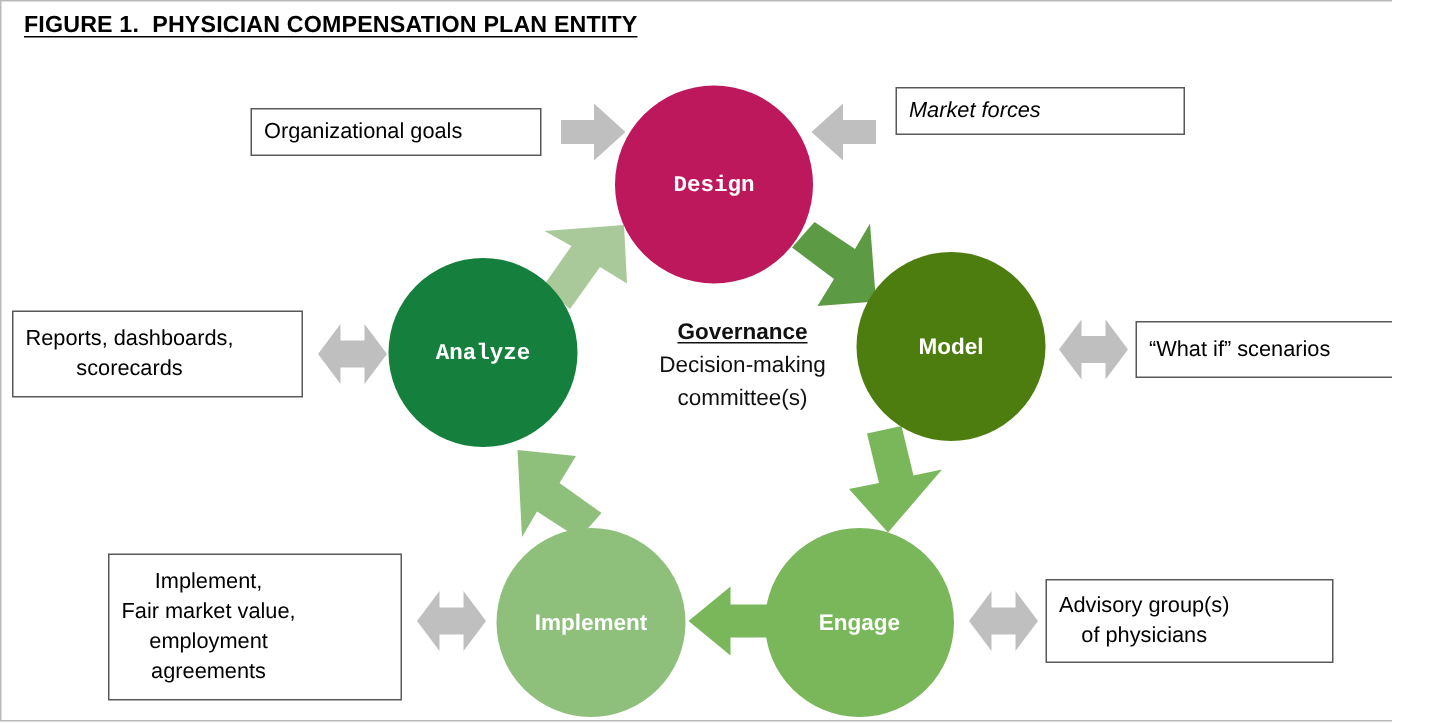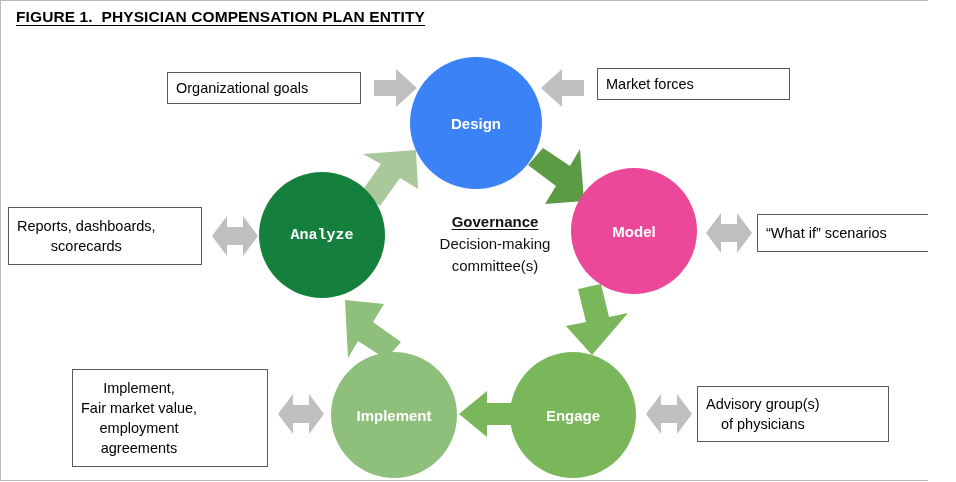--- a/index.html
+++ b/index.html
@@ -48,22 +48,22 @@
     border-radius: 50%;
     display: flex;
     align-items: center;
     justify-content: center;
     color: #ffffff;
     font-size: 15px;
     font-weight: bold;
     text-align: center;
     box-sizing: border-box;
   }
-  #node-design   { left: 410px; top: 57px;  width: 132px; height: 132px; background: #3b82f6; }
-  #node-model    { left: 571px; top: 168px; width: 126px; height: 126px; background: #ec4899; }
+  #node-design   { left: 410px; top: 57px;  width: 132px; height: 132px; background: #be185d; font-family: Liberation Mono, monospace; }
+  #node-model    { left: 571px; top: 168px; width: 126px; height: 126px; background: #4d7c0f; }
   #node-engage   { left: 510px; top: 352px; width: 126px; height: 126px; background: #79b75a; }
   #node-implement{ left: 331px; top: 352px; width: 126px; height: 126px; background: #8ec07c; }
   #node-analyze  { left: 259px; top: 172px; width: 126px; height: 126px; background: #15803d; font-family: Liberation Mono, monospace; }
 
   
   .center-text {
     position: absolute;
     left: 400px;
     top: 211px;
     width: 190px;
@@ -89,21 +89,21 @@
     display: flex;
     align-items: center;
     justify-content: flex-start;
     text-align: center;
     color: #000000;
     font-size: 14.5px;
     line-height: 20px;
     padding: 4px 8px;
   }
   #box-org-goals  { left: 167px; top: 72px;  width: 194px; height: 32px; }
-  #box-market     { left: 597px; top: 68px;  width: 193px; height: 32px; }
+  #box-market     { left: 597px; top: 58px;  width: 193px; height: 32px; font-style: italic; }
   #box-reports    { left: 8px;   top: 207px; width: 194px; height: 58px; }
   #box-whatif     { left: 757px; top: 214px; width: 190px; height: 38px; }
   #box-compliance { left: 72px;  top: 369px; width: 196px; height: 98px; }
   #box-advisory   { left: 697px; top: 386px; width: 192px; height: 56px; }
 
   
   .svg-layer {
     position: absolute;
     left: 0; top: 0;
     width: 956px;

